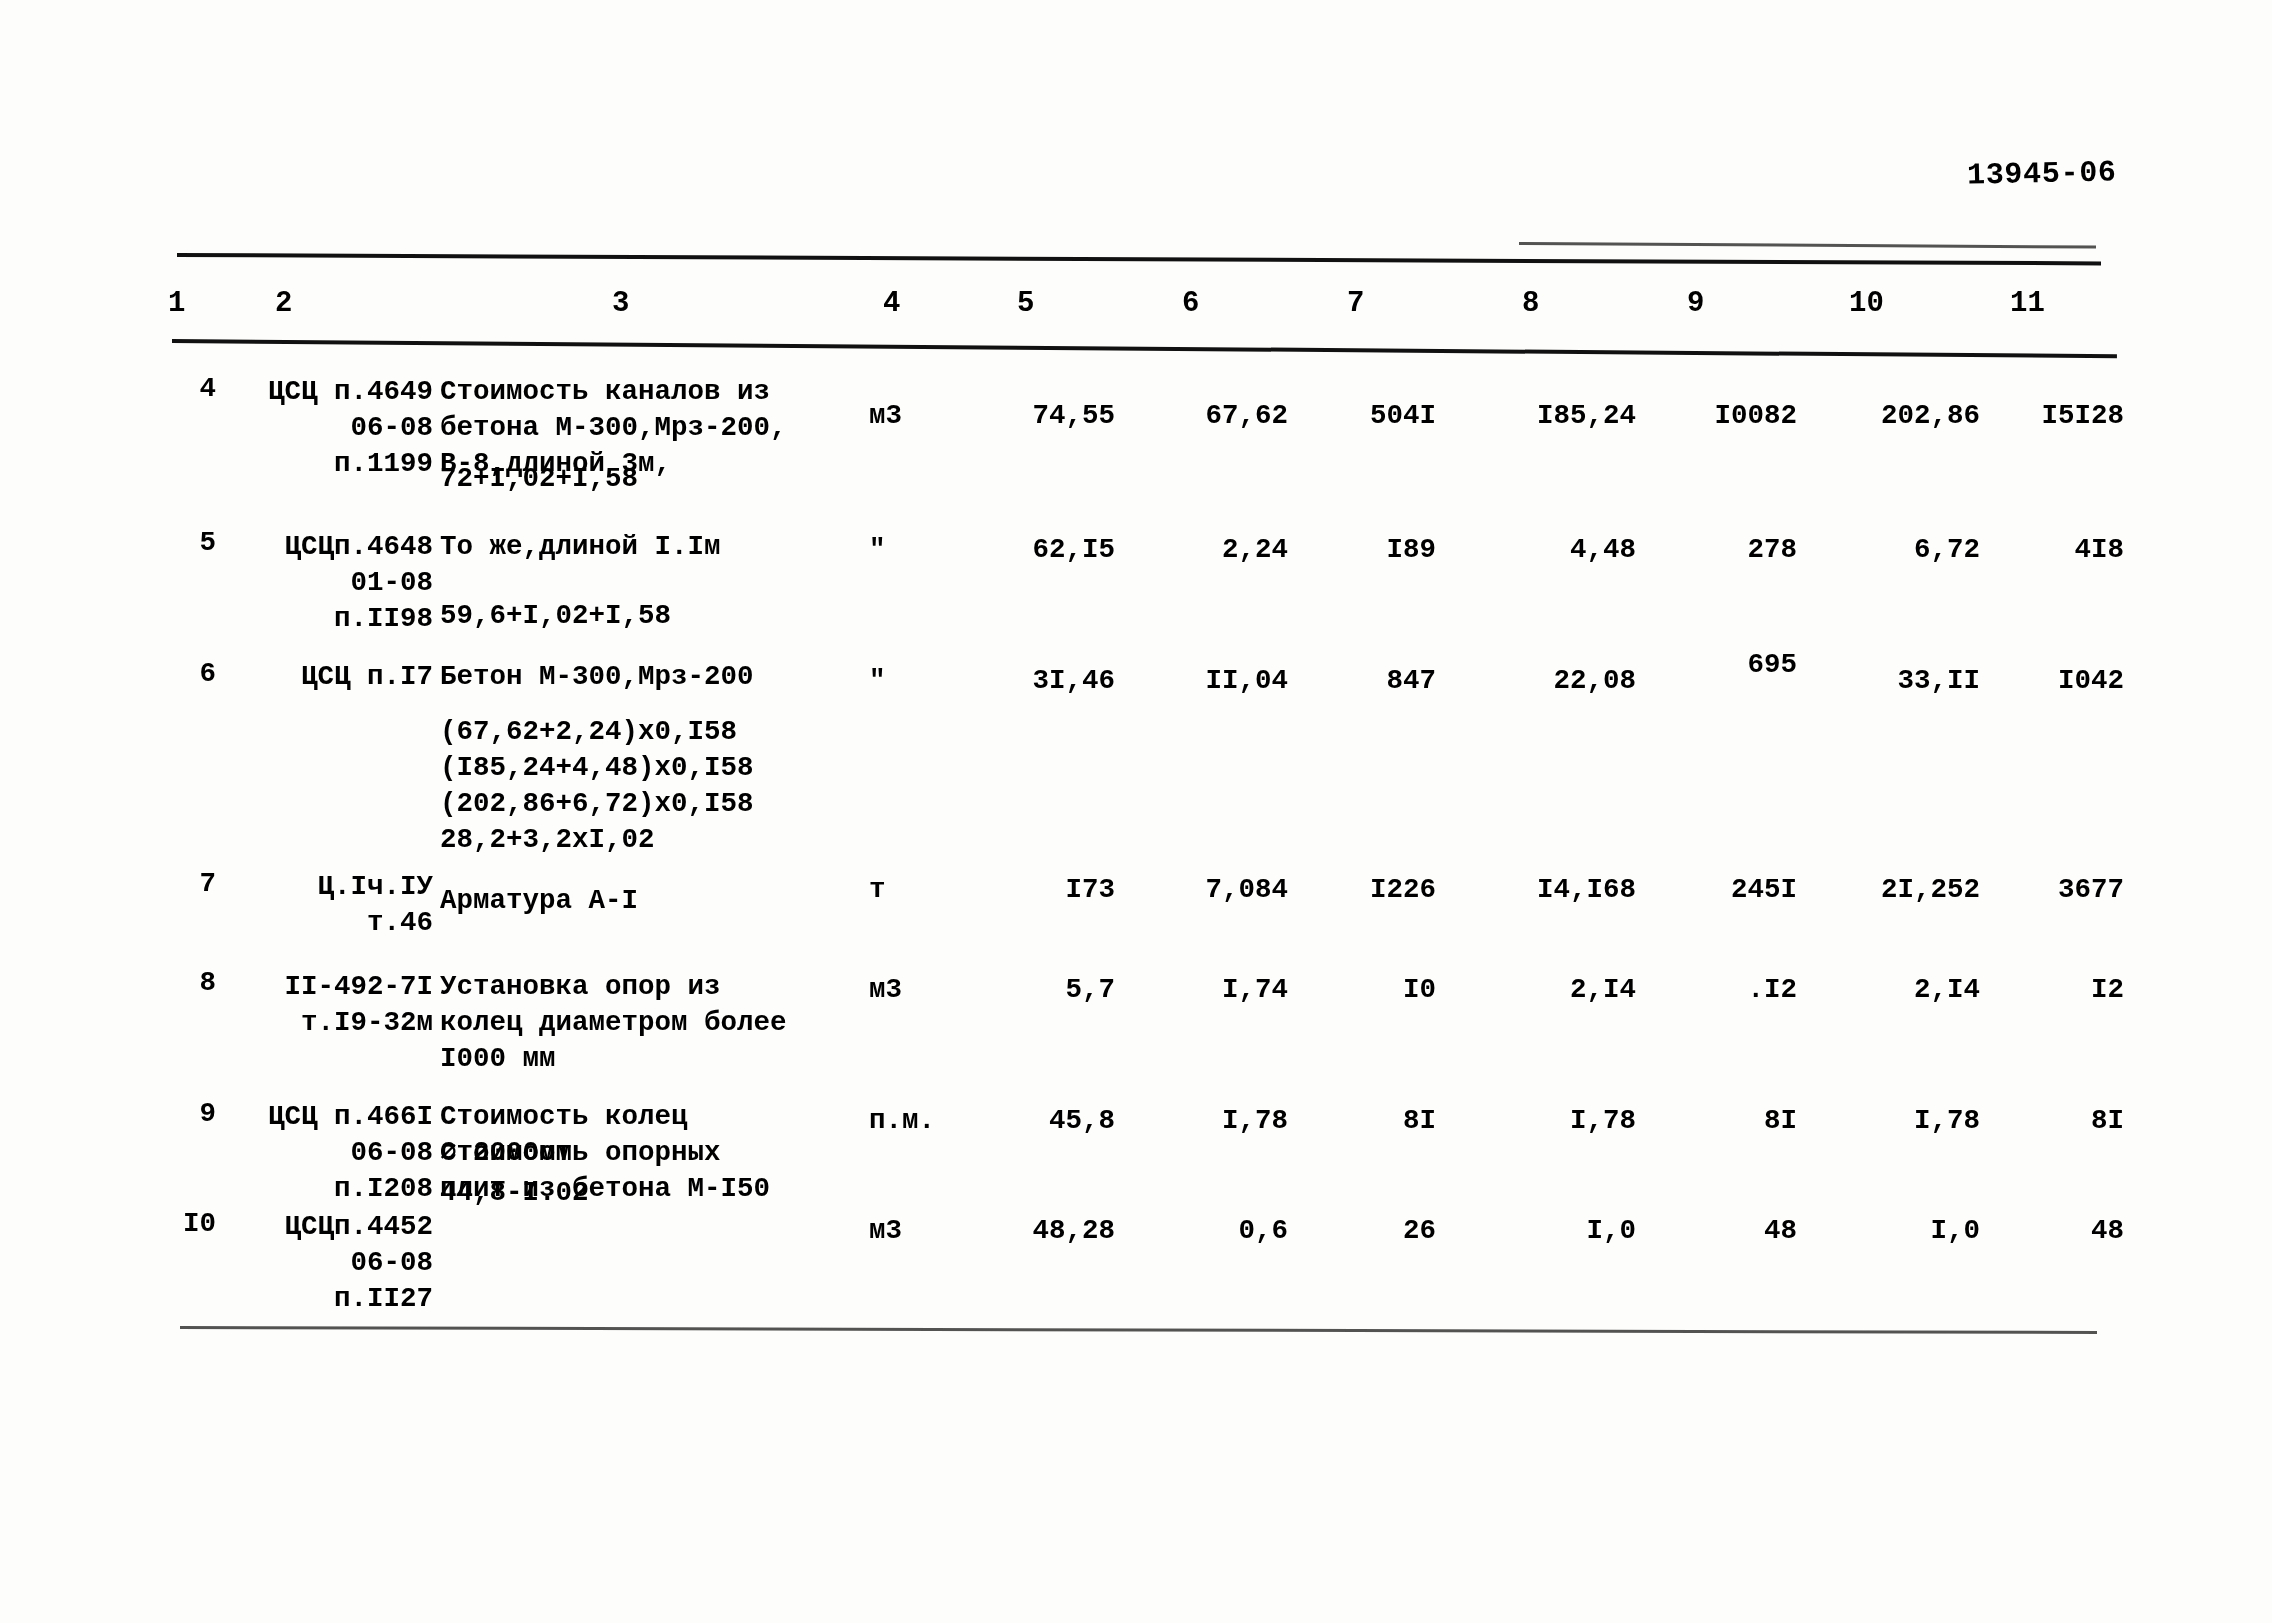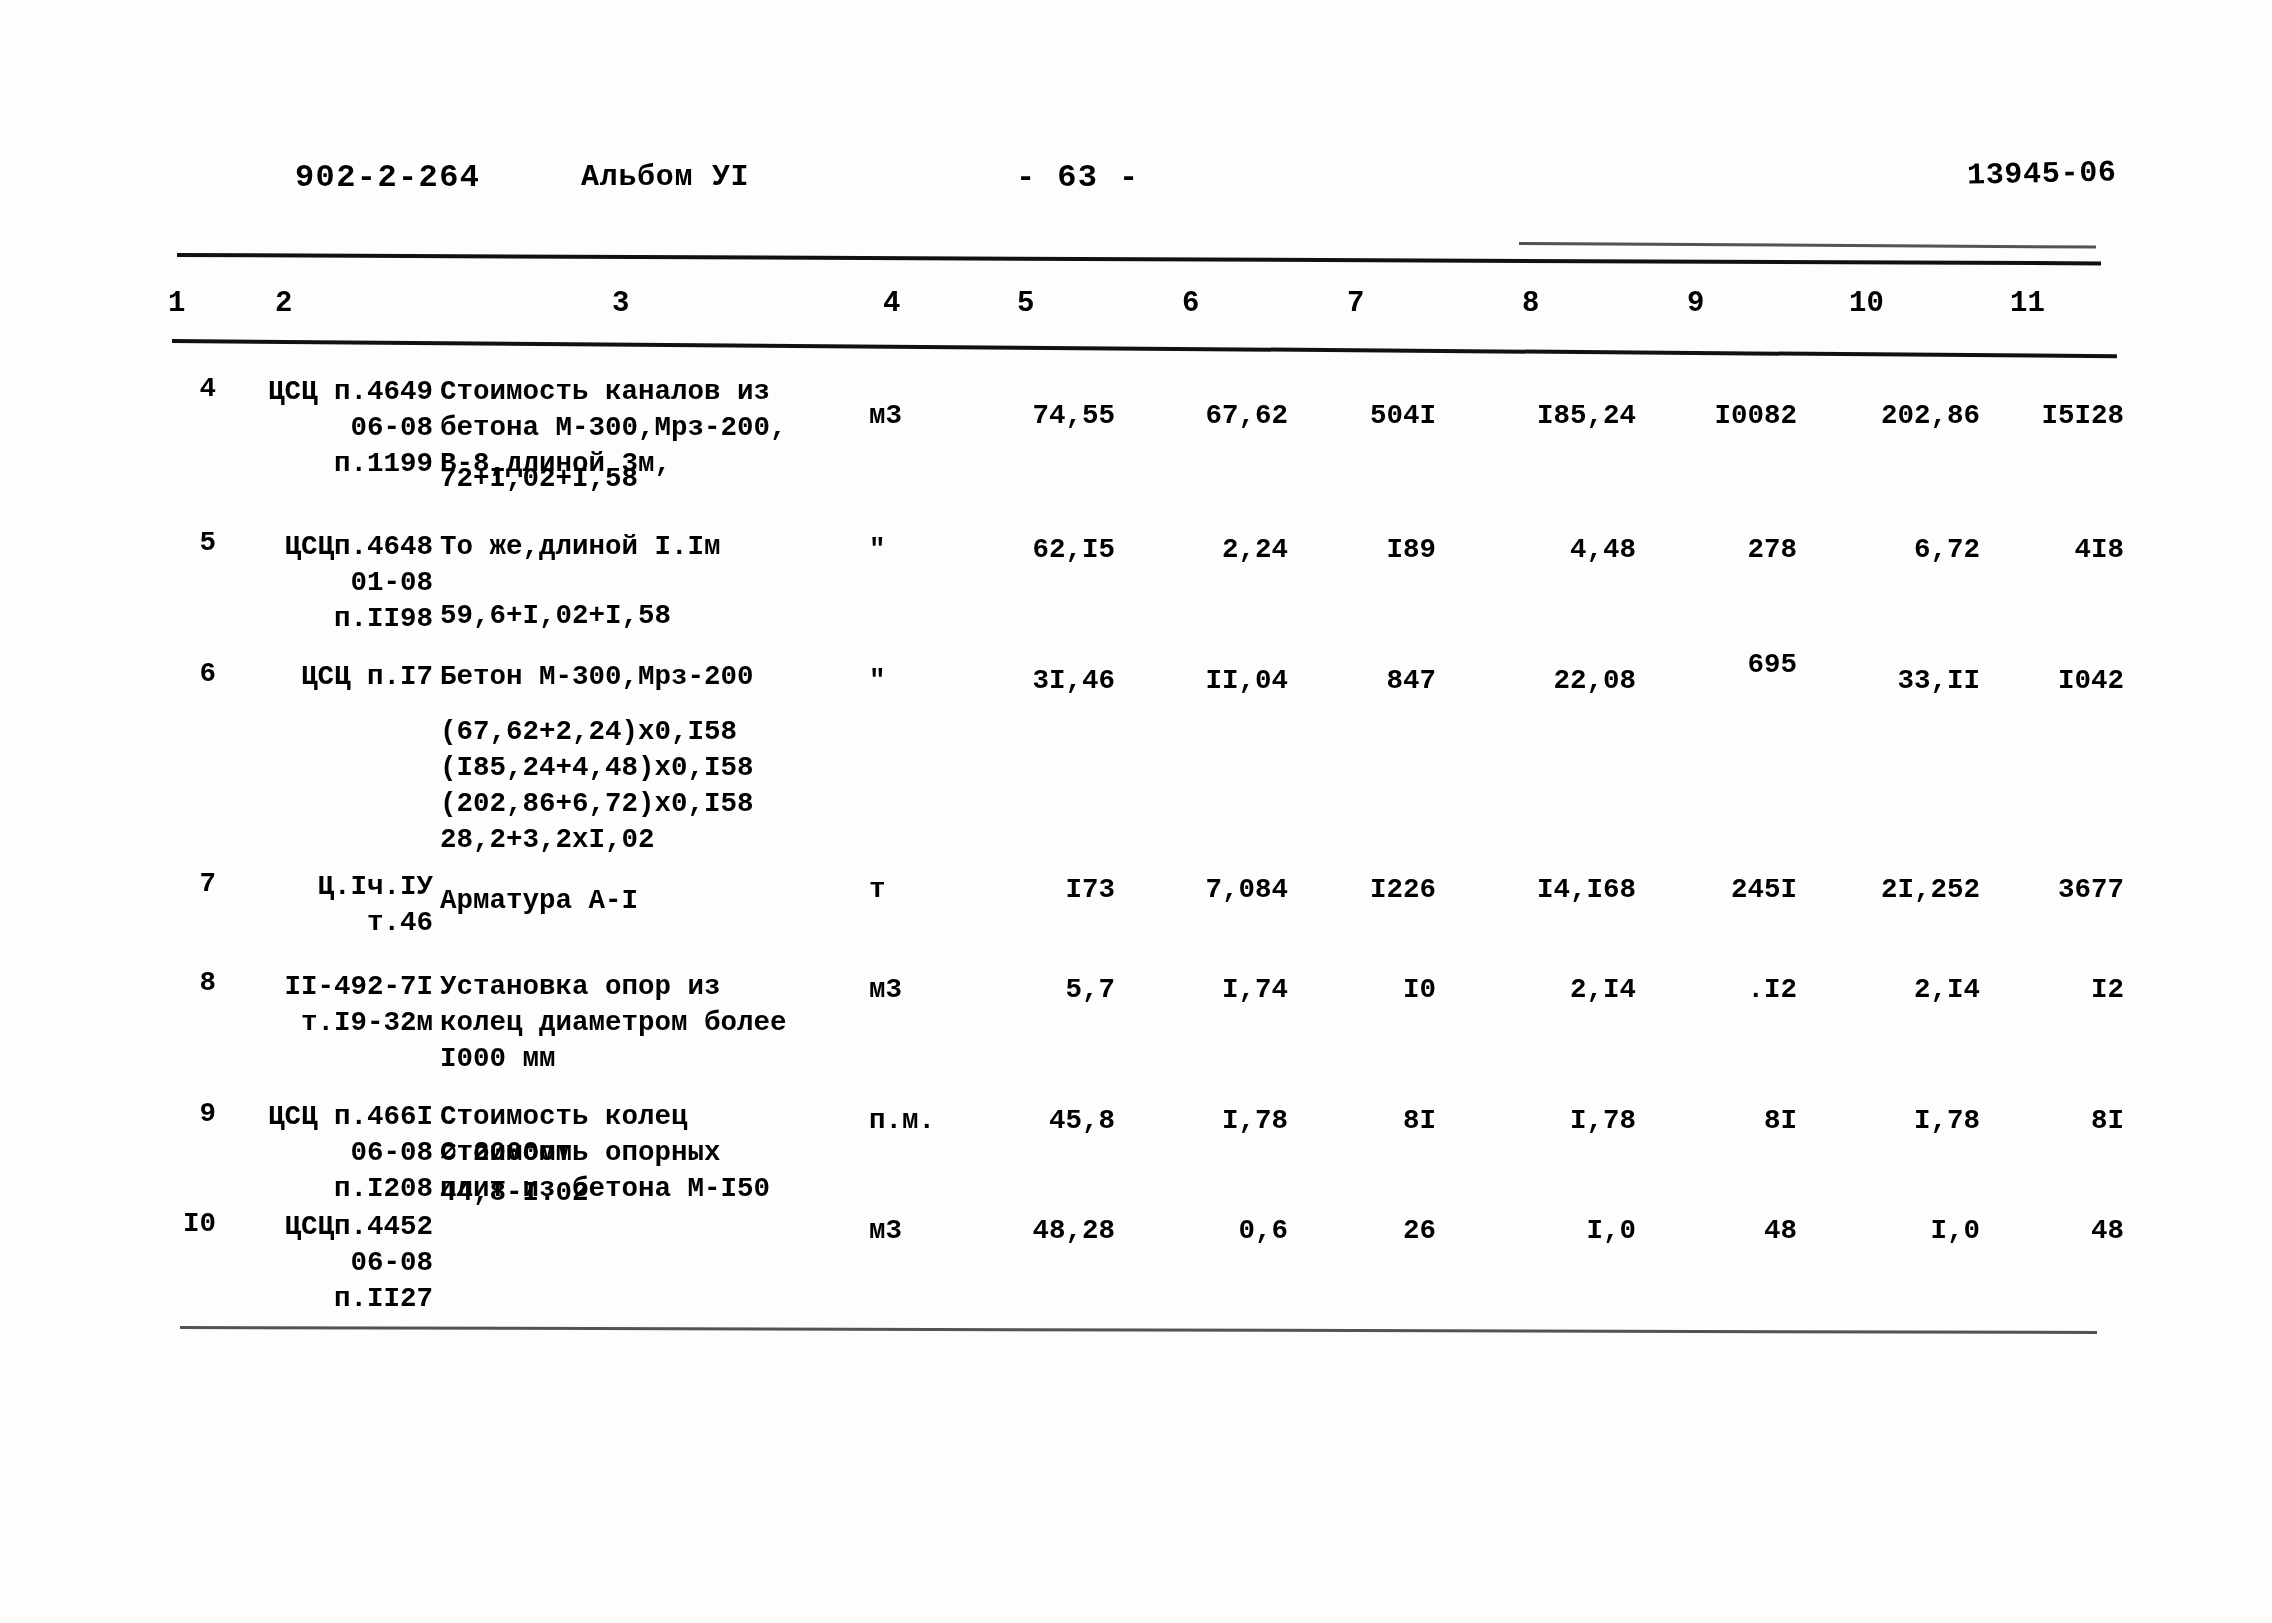--- a/index.html
+++ b/index.html
@@ -134,25 +134,20 @@
   .c-9     { left: 1670px; width: 127px; text-align: right; }
   .c-10    { left: 1849px; width: 131px; text-align: right; }
   .c-11    { left: 2000px; width: 124px; text-align: right; }
   .smudge { opacity: 0.72; }
 </style>
 </head>
 <body>
 
 <div class="page">
 
-  <div class="doc-header">
-    <div class="hdr-code">902-2-264</div>
-    <div class="hdr-album">Альбом УI</div>
-    <div class="hdr-page">- 63 -</div>
-  </div>
   <div class="hdr-stamp">13945-06</div>
 
   <div class="rule rule-top"></div>
   <div class="rule rule-top2 smudge"></div>
   <div class="rule rule-mid"></div>
   <div class="rule rule-bottom smudge"></div>
 
   <div id="colheads">
       <div class="colnum" style="left: 168px;">1</div>
       <div class="colnum" style="left: 275px;">2</div>

